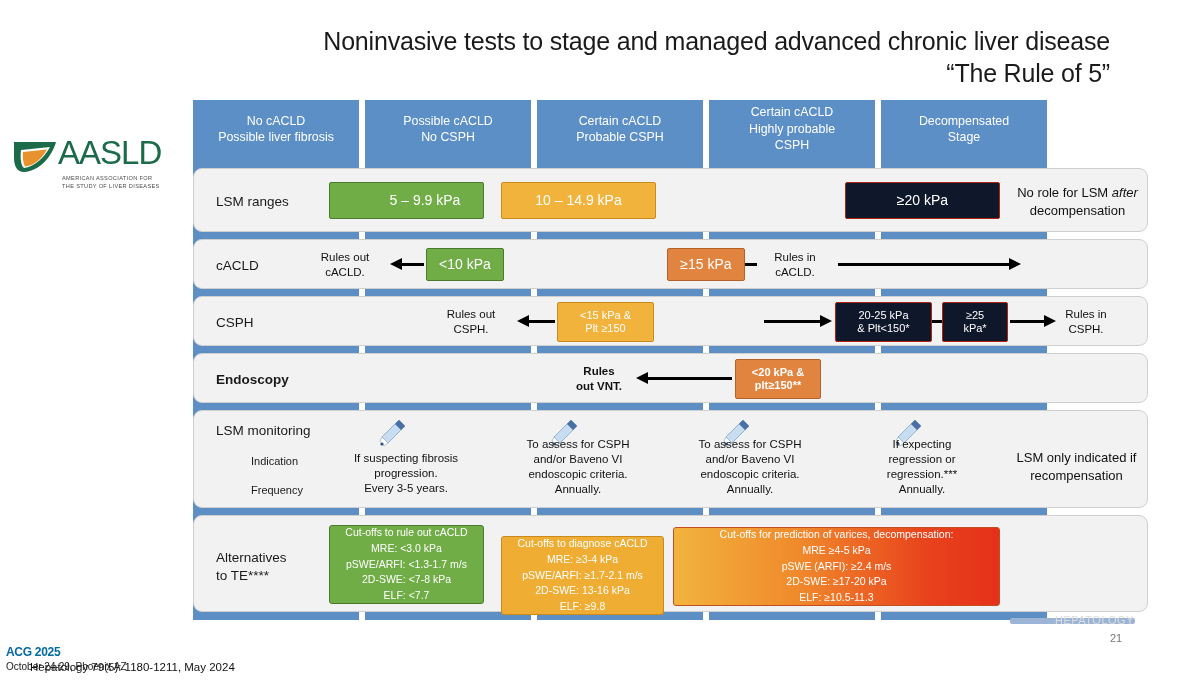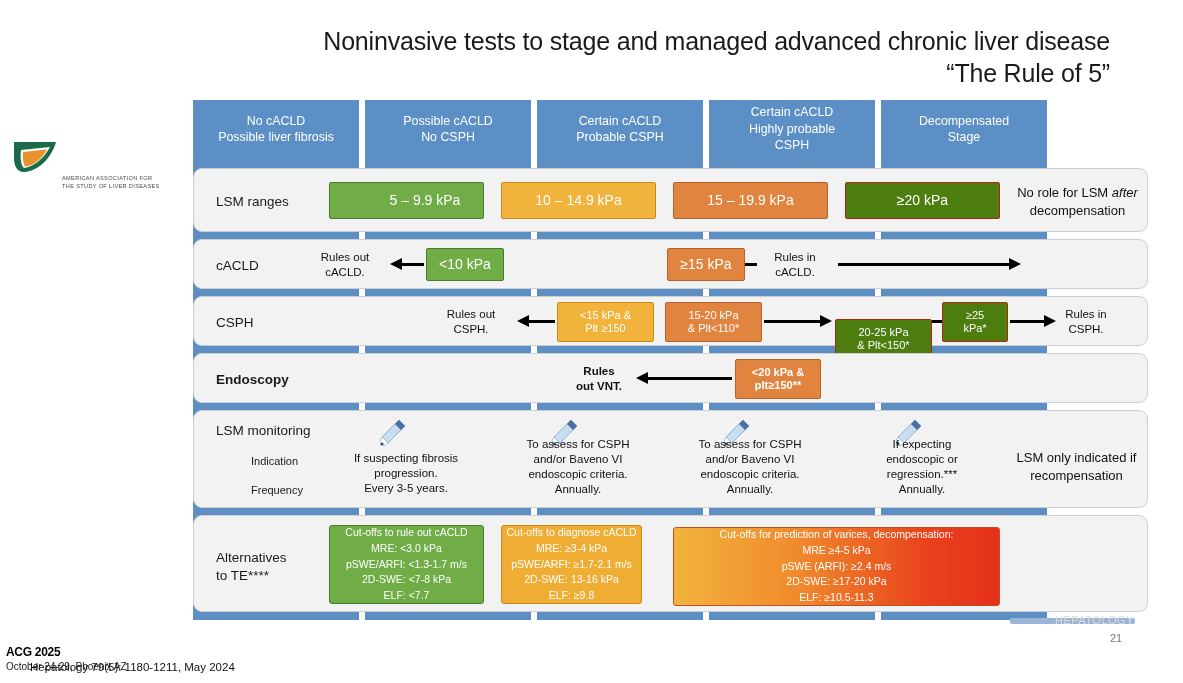--- a/index.html
+++ b/index.html
@@ -53,21 +53,21 @@
 
   
   .chip{
     position:absolute;box-sizing:border-box;
     display:flex;align-items:center;justify-content:center;text-align:center;
     color:#ffffff;border-radius:2px;line-height:1.2;
   }
   .chip.green{background:#70ad47;border:1.4px solid #4b7a2e;font-size:14px;}
   .chip.yellow{background:#f2b33d;border:1.4px solid #c98b1c;font-size:14px;}
   .chip.orange{background:#e0843f;border:1.4px solid #b5612a;font-size:14px;}
-  .chip.red{background:#4d7c0f;border:1.4px solid #b0250f;font-size:14px;}
+  .chip.red{background:#0f172a;border:1.4px solid #b0250f;font-size:14px;}
   .chip.sm{font-size:11px;}
 
   
   .arrow{position:absolute;height:3px;background:#000;}
   .arrow::after{
     content:"";position:absolute;top:-5px;width:0;height:0;
     border-top:6.5px solid transparent;border-bottom:6.5px solid transparent;
   }
   .arrow.left::after{left:-11px;border-right:12px solid #000;}
   .arrow.right::after{right:-11px;border-left:12px solid #000;}
@@ -85,21 +85,21 @@
     display:flex;flex-direction:column;align-items:center;justify-content:center;
     color:#fff;font-size:10.5px;line-height:1.52;text-align:right;
   }
   .altbox.green{background:#70ad47;border:1.4px solid #4b7a2e;}
   .altbox.yellow{background:#f0ad34;border:1.4px solid #c98b1c;}
   .altbox.grad{background:linear-gradient(90deg,#f2b33d 0%,#f08a2c 38%,#e8421c 78%,#e5301a 100%);
     border:1.4px solid #c05020;}
 
   
   .acg{position:absolute;left:6px;top:645px;font-size:12px;font-weight:bold;
-    color:#000000;letter-spacing:-.3px;text-align:right;}
+    color:#0369a1;letter-spacing:-.3px;text-align:right;}
   .acgsub{position:absolute;left:6px;top:661px;font-size:10px;color:#222;}
   .cite{position:absolute;left:30px;top:661px;font-size:11.5px;color:#111;}
   .pagenum{position:absolute;left:1110px;top:632px;font-size:11px;color:#777;}
   .watermark{position:absolute;left:1055px;top:614px;font-size:11px;color:#dcdcdc;
     letter-spacing:.5px;}
   .wmbar{position:absolute;left:1010px;top:618px;width:125px;height:6px;
     background:#9cb5d6;border-radius:2px;}
 </style>
 </head>
 <body>
@@ -110,20 +110,21 @@
     <span>Noninvasive tests to stage and managed advanced chronic liver disease</span><br>
     <span>“The Rule of 5”</span>
   </div>
 
   <div class="logo">
     <svg class="logo-mark" viewBox="0 0 46 34">
       <path d="M2 2 L44 2 C40 16 28 31 12 32 C5 32 2 26 2 18 Z" fill="#1b6b4a"></path>
       <path d="M9 10 L38 7 C32 18 22 27 12 28 C9 26 8 18 9 10 Z" fill="#ffffff"></path>
       <path d="M11 12 L35 9.5 C30 19 21 26 13 26.5 C11 23 10.5 17 11 12 Z" fill="#e8922e"></path>
     </svg>
+    <div class="logo-word">AASLD</div>
     <div class="logo-sub">
       <span>AMERICAN ASSOCIATION FOR</span><br>
       <span>THE STUDY OF LIVER DISEASES</span>
     </div>
   </div>
 
   <div class="grid">
 
     <div class="colstripes">
       <div class="stripe" style="left:0px;width:166px;"></div>
@@ -152,21 +153,20 @@
     </div>
     <div class="hdr" style="left:688px;width:166px;">
       <div><span>Decompensated</span><br>
       <span>Stage</span></div>
     </div>
 
     <div class="row" style="top:68px;height:64px;">
       <div class="rowlabel" style="top:24px;">LSM ranges</div>
       <div class="chip green" style="left:135px;top:13px;width:155px;height:37px;padding-left:37px;">5 – 9.9 kPa</div>
       <div class="chip yellow" style="left:307px;top:13px;width:155px;height:37px;">10 – 14.9 kPa</div>
-      <div class="chip orange" style="left:479px;top:13px;width:155px;height:37px;">15 – 19.9 kPa</div>
       <div class="chip red" style="left:651px;top:13px;width:155px;height:37px;">≥20 kPa</div>
       <div class="plain" style="left:816px;top:15px;width:135px;">
         <span>No role for LSM </span><i>after</i><br>
         <span>decompensation</span>
       </div>
     </div>
 
     <div class="row" style="top:139px;height:50px;">
       <div class="rowlabel" style="top:17px;">cACLD</div>
       <div class="note" style="left:106px;top:10px;width:90px;">
@@ -188,26 +188,22 @@
       <div class="rowlabel" style="top:17px;">CSPH</div>
       <div class="note" style="left:232px;top:10px;width:90px;">
         <span>Rules out</span><br>
         <span>CSPH.</span>
       </div>
       <div class="arrow left" style="left:334px;top:23px;width:27px;"></div>
       <div class="chip yellow sm" style="left:363px;top:5px;width:97px;height:40px;">
         <div><span>&lt;15 kPa &amp;</span><br>
         <span>Plt ≥150</span></div>
       </div>
-      <div class="chip orange sm" style="left:471px;top:5px;width:97px;height:40px;">
-        <div><span>15-20 kPa</span><br>
-        <span>&amp; Plt&lt;110*</span></div>
-      </div>
       <div class="arrow right" style="left:570px;top:23px;width:57px;"></div>
-      <div class="chip red sm" style="left:641px;top:22px;width:97px;height:40px;">
+      <div class="chip red sm" style="left:641px;top:5px;width:97px;height:40px;">
         <div><span>20-25 kPa</span><br>
         <span>&amp; Plt&lt;150*</span></div>
       </div>
       <div class="arrow" style="left:738px;top:23px;width:10px;"></div>
       <div class="chip red sm" style="left:748px;top:5px;width:66px;height:40px;">
         <div><span>≥25</span><br>
         <span>kPa*</span></div>
       </div>
       <div class="arrow right" style="left:816px;top:23px;width:35px;"></div>
       <div class="note" style="left:856px;top:10px;width:72px;">
@@ -271,21 +267,21 @@
         <span>Annually.</span>
       </div>
       <div class="note" style="left:472px;top:26px;width:168px;">
         <span>To assess for CSPH</span><br>
         <span>and/or Baveno VI</span><br>
         <span>endoscopic criteria.</span><br>
         <span>Annually.</span>
       </div>
       <div class="note" style="left:644px;top:26px;width:168px;">
         <span>If expecting</span><br>
-        <span>endoscopic or</span><br>
+        <span>regression or</span><br>
         <span>regression.***</span><br>
         <span>Annually.</span>
       </div>
       <div class="plain" style="left:810px;top:38px;width:145px;">
         <span>LSM only indicated if</span><br>
         <span>recompensation</span>
       </div>
     </div>
 
     <div class="row" style="top:415px;height:97px;">
@@ -295,21 +291,21 @@
       </div>
 
       <div class="altbox green" style="left:135px;top:9px;width:155px;height:79px;">
         <div>Cut-offs to rule out cACLD</div>
         <div>MRE: &lt;3.0 kPa</div>
         <div>pSWE/ARFI: &lt;1.3-1.7 m/s</div>
         <div>2D-SWE: &lt;7-8 kPa</div>
         <div>ELF: &lt;7.7</div>
       </div>
 
-      <div class="altbox yellow" style="left:307px;top:9px;width:141px;height:79px;">
+      <div class="altbox yellow" style="left:307px;top:20px;width:163px;height:79px;">
         <div>Cut-offs to diagnose cACLD</div>
         <div>MRE: ≥3-4 kPa</div>
         <div>pSWE/ARFI: ≥1.7-2.1 m/s</div>
         <div>2D-SWE: 13-16 kPa</div>
         <div>ELF: ≥9.8</div>
       </div>
 
       <div class="altbox grad" style="left:479px;top:11px;width:327px;height:79px;">
         <div>Cut-offs for prediction of varices, decompensation:</div>
         <div>MRE ≥4-5 kPa</div>

